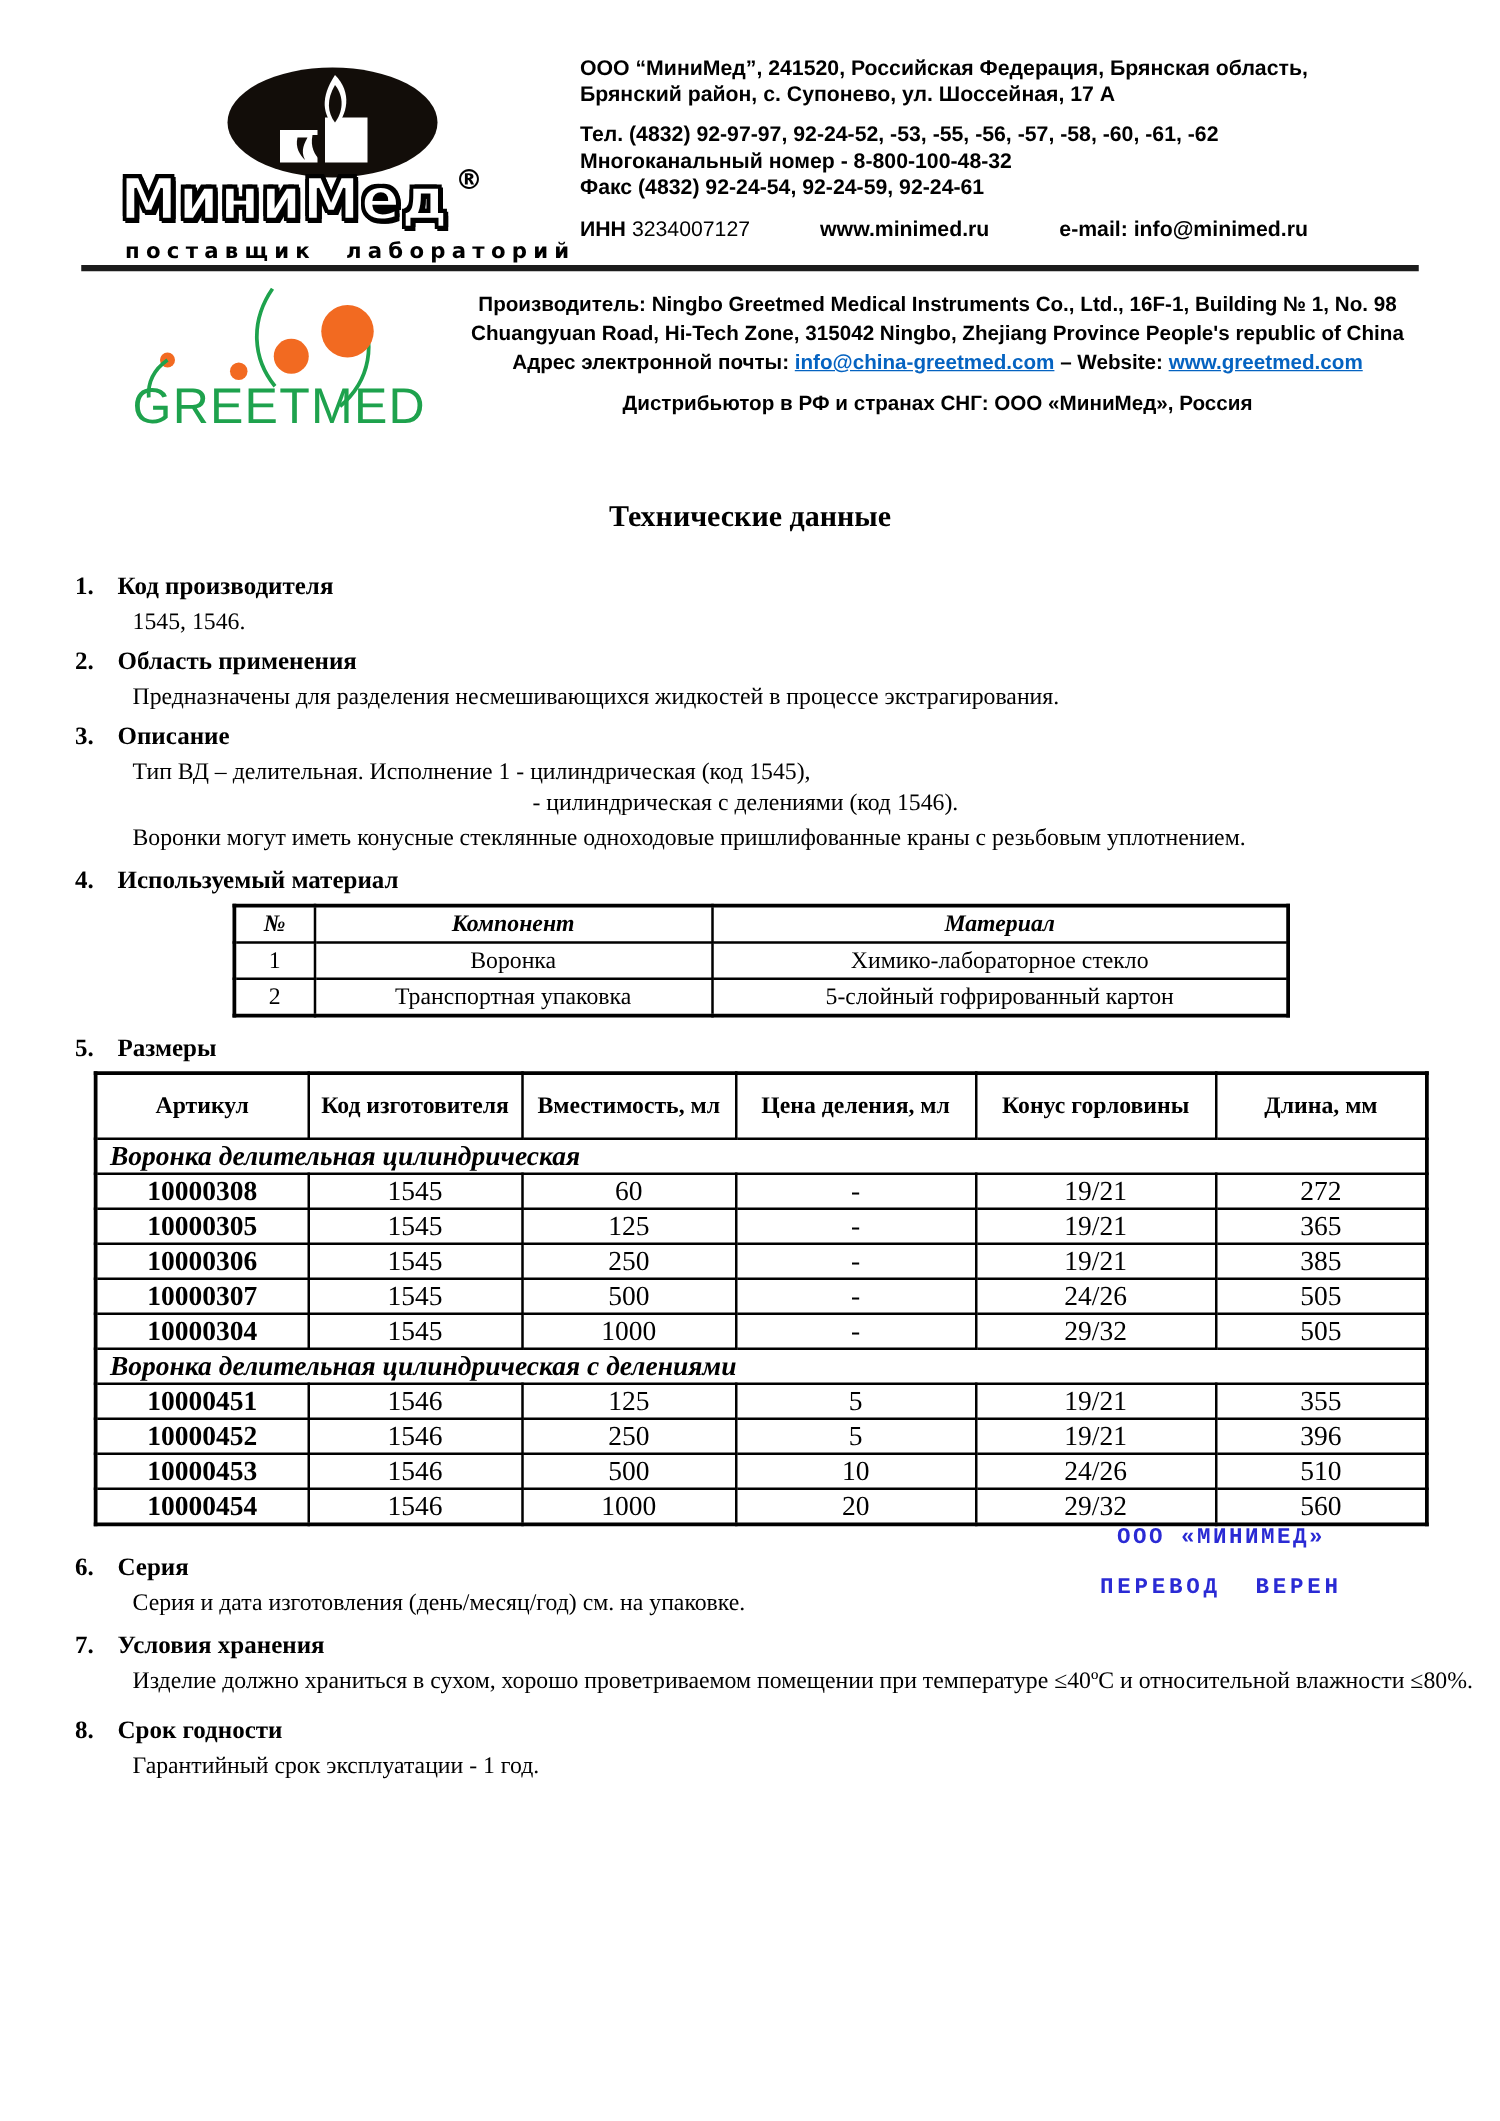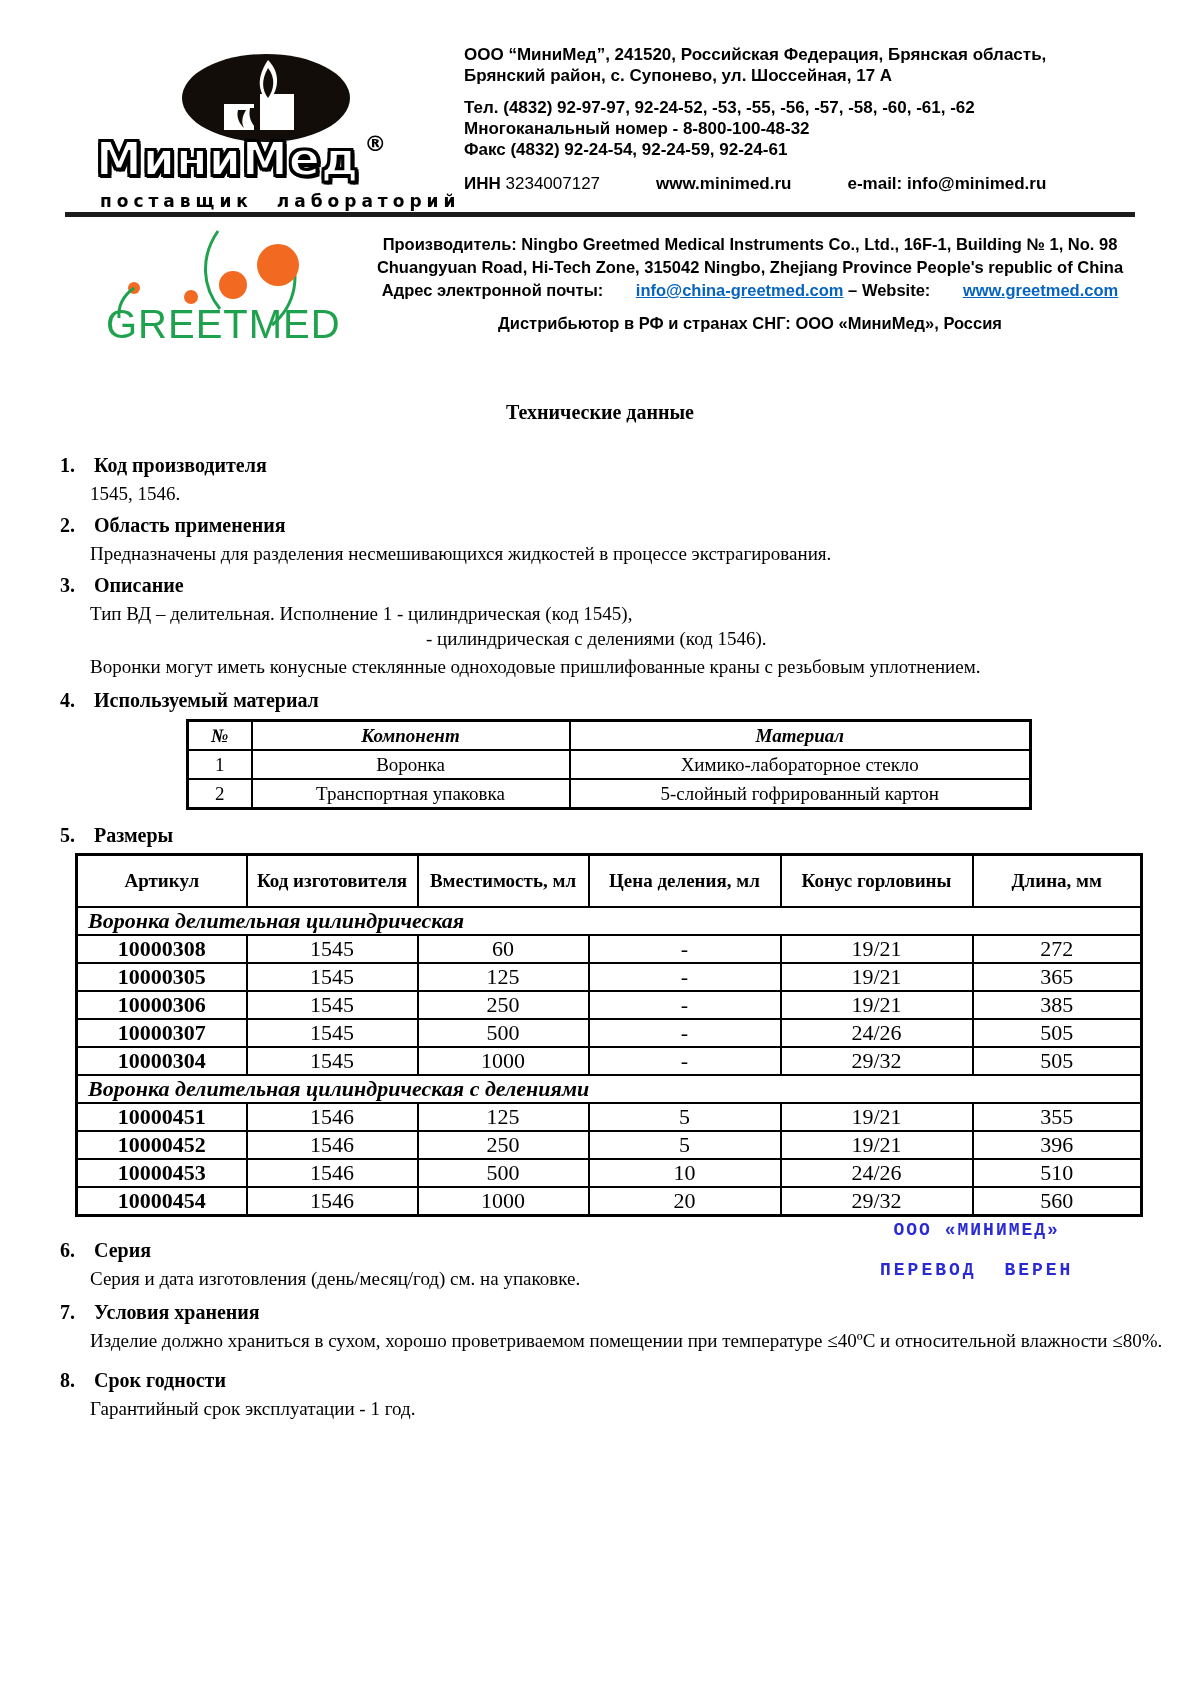--- a/index.html
+++ b/index.html
@@ -43,31 +43,31 @@
   .rule { height:5px; background:#1c1c1c; margin:0 5px; }
 
   
   .mfr { display:flex; margin-top:8px; height:124px; }
   .greetmed-logo { margin-left:30px; flex-shrink:0; }
   .mfr-text {
     margin-left:20px; width:760px; padding-top:8px; text-align:center;
     font-family:"Liberation Sans", sans-serif; font-weight:bold;
     font-size:16.5px; line-height:23px; white-space:nowrap;
   }
-  .doc-link { color:var(--link-blue,#0563c1); text-decoration:underline;margin-left:28px; }
+  .doc-link { color:var(--link-blue,#0563c1); text-decoration:underline; }
   .distributor { margin-top:10px; }
 
   
-  .subtitle { text-align:center; font-weight:bold; font-size:20px; margin-top:52px; }
+  .subtitle { text-align:center; font-weight:bold; font-size:24px; margin-top:52px; }
   .doc-title { text-align:center; font-weight:bold; font-size:25px; margin-top:10px; }
 
   
   .sec-head { display:flex; font-weight:bold; font-size:20px; line-height:26px; }
   .sec-num { width:34px; flex-shrink:0; }
-  .sec-body { margin:3px 0 0 30px; font-size:19px; line-height:25px; }
+  .sec-body { margin:3px 0 0 46px; font-size:19px; line-height:25px; }
   .mt30 { margin-top:28px; } .mt6 { margin-top:6px; } .mt8 { margin-top:8px; }
   .mt12 { margin-top:12px; } .mt20 { margin-top:20px; } .mt14 { margin-top:14px; }
   .indent2 { margin-left:366px; margin-top:0; }
   .justify { text-align:justify; width:1076px; }
 
   
   table { border-collapse:collapse; table-layout:fixed; }
   .materials { margin:6px 0 0 126px; width:843px; border:3px solid #000; }
   .materials th, .materials td {
     border:2px solid #000; text-align:center; font-size:19px; height:27px; padding:0 4px;

